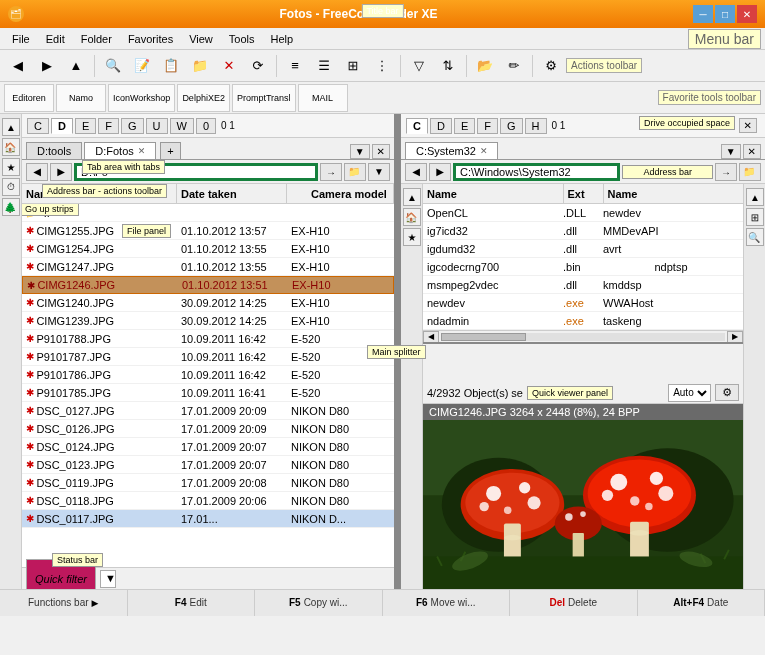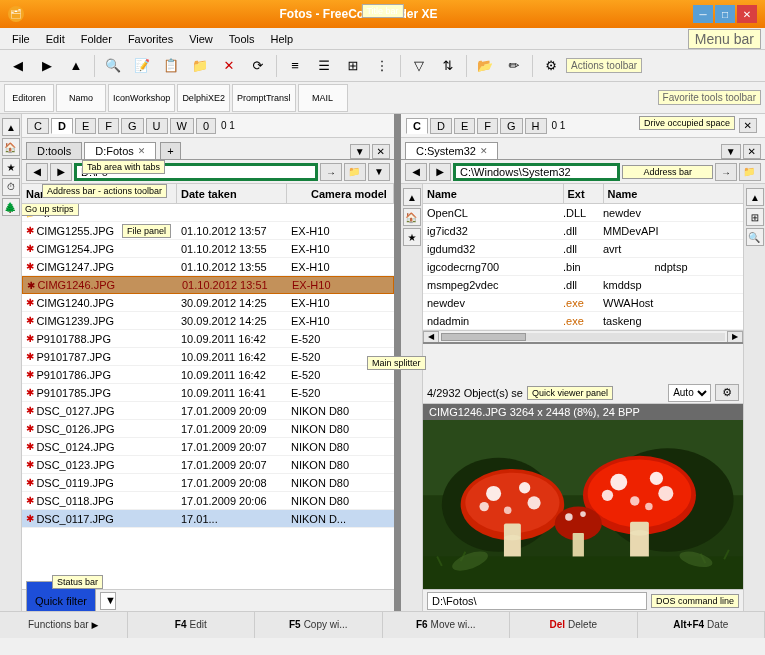--- a/index.html
+++ b/index.html
@@ -198,21 +198,21 @@
       height: 22px;
       display: flex;
       align-items: center;
       padding: 0 4px;
       border-top: 1px solid #ccc;
       font-size: 11px;
       gap: 4px;
     }
     .status-text { flex: 1; }
     .quick-filter-btn {
-      border: 1px solid #aaa; padding: 13px 8px; background: #1d4ed8; cursor: pointer; font-size: 11px;
+      border: 1px solid #aaa; padding: 13px 8px; background: #be185d; cursor: pointer; font-size: 11px; font-style: italic;
     }
     .status-dropdown { border: 1px solid #aaa; background: white; padding: 1px 4px; width: 16px; height: 18px; }
     
     
     .right-panel {
       flex: 1;
       display: flex;
       flex-direction: column;
     }
     
@@ -829,24 +829,20 @@
               <line x1="20" y1="155" x2="15" y2="145" stroke="#2a5010" stroke-width="2"></line>
               <line x1="40" y1="150" x2="45" y2="140" stroke="#2a5010" stroke-width="2"></line>
               <line x1="300" y1="152" x2="295" y2="142" stroke="#2a5010" stroke-width="2"></line>
               <line x1="320" y1="148" x2="325" y2="138" stroke="#2a5010" stroke-width="2"></line>
 
               <ellipse cx="50" cy="150" rx="20" ry="8" fill="#3a6020" opacity="0.7" transform="rotate(-20 50 150)"></ellipse>
               <ellipse cx="290" cy="148" rx="18" ry="7" fill="#3a6020" opacity="0.7" transform="rotate(15 290 148)"></ellipse>
             </svg>
           </div>
 
-          <div class="dos-bar">
-            <input class="dos-input" type="text" value="D:\Fotos\" style="">
-            <span style="font-size:9px;background:#ffffcc;border:1px solid #999;padding:1px 4px;margin-left:4px;">DOS command line</span>
-          </div>
         </div>
       </div>
 
       <div class="right-side-btns">
         <div class="side-btn">▲</div>
         <div class="side-btn">⊞</div>
         <div class="side-btn">🔍</div>
       </div>
     </div>
   </div>

